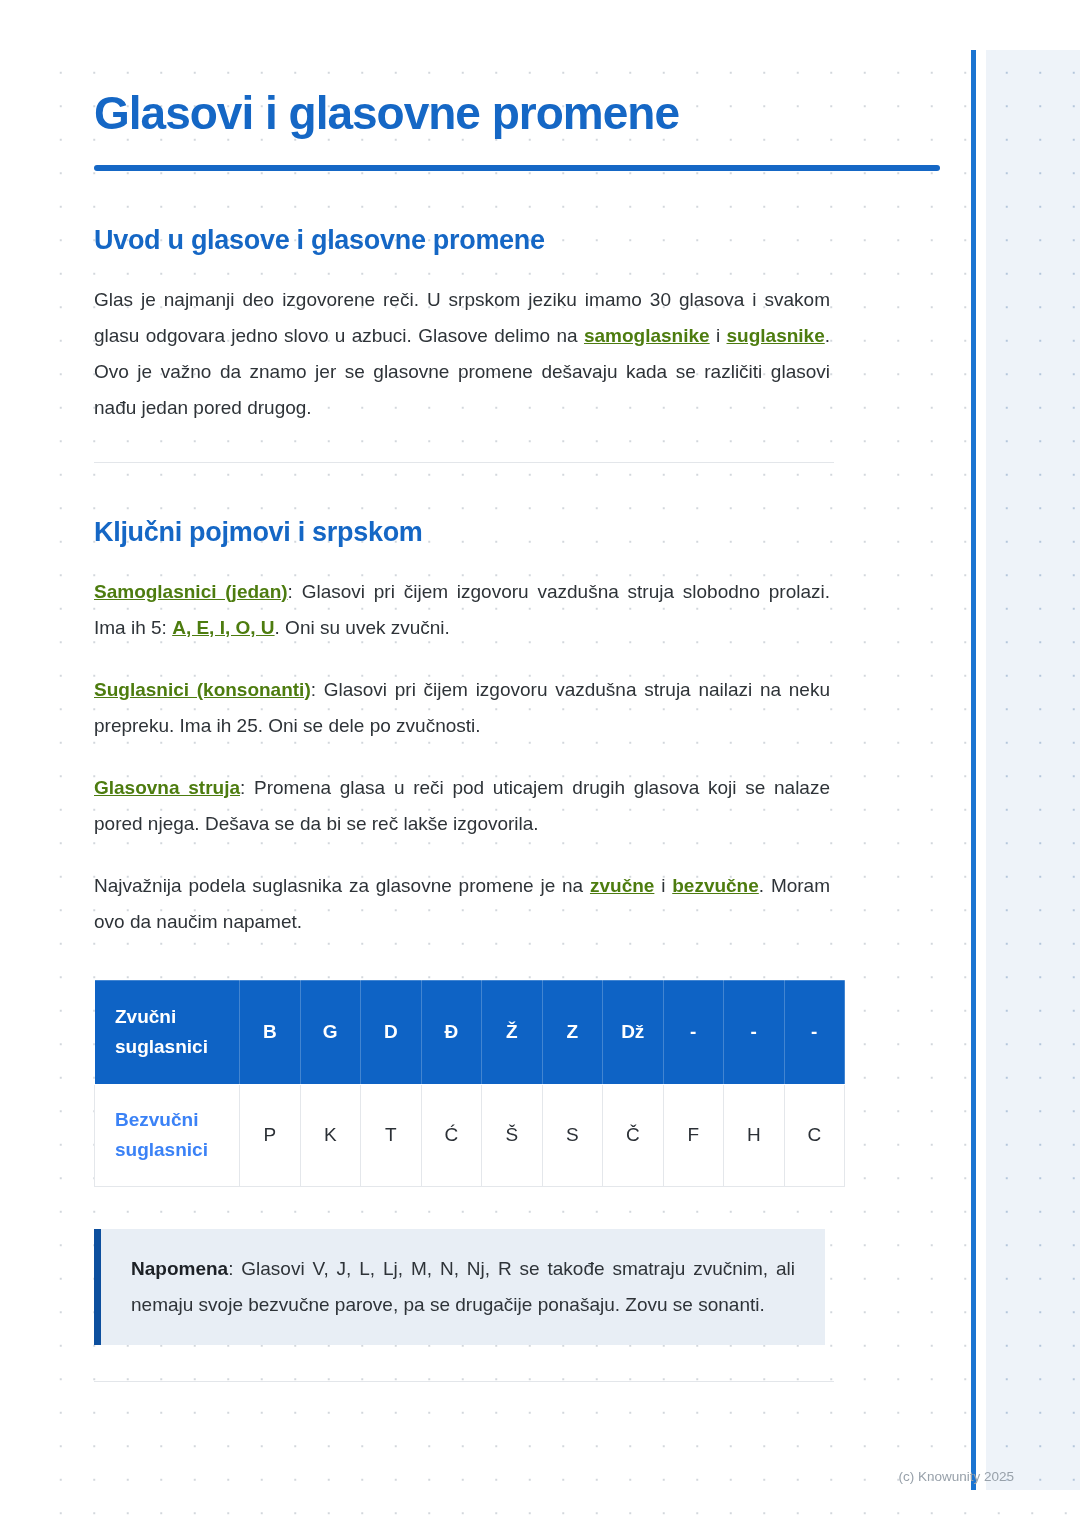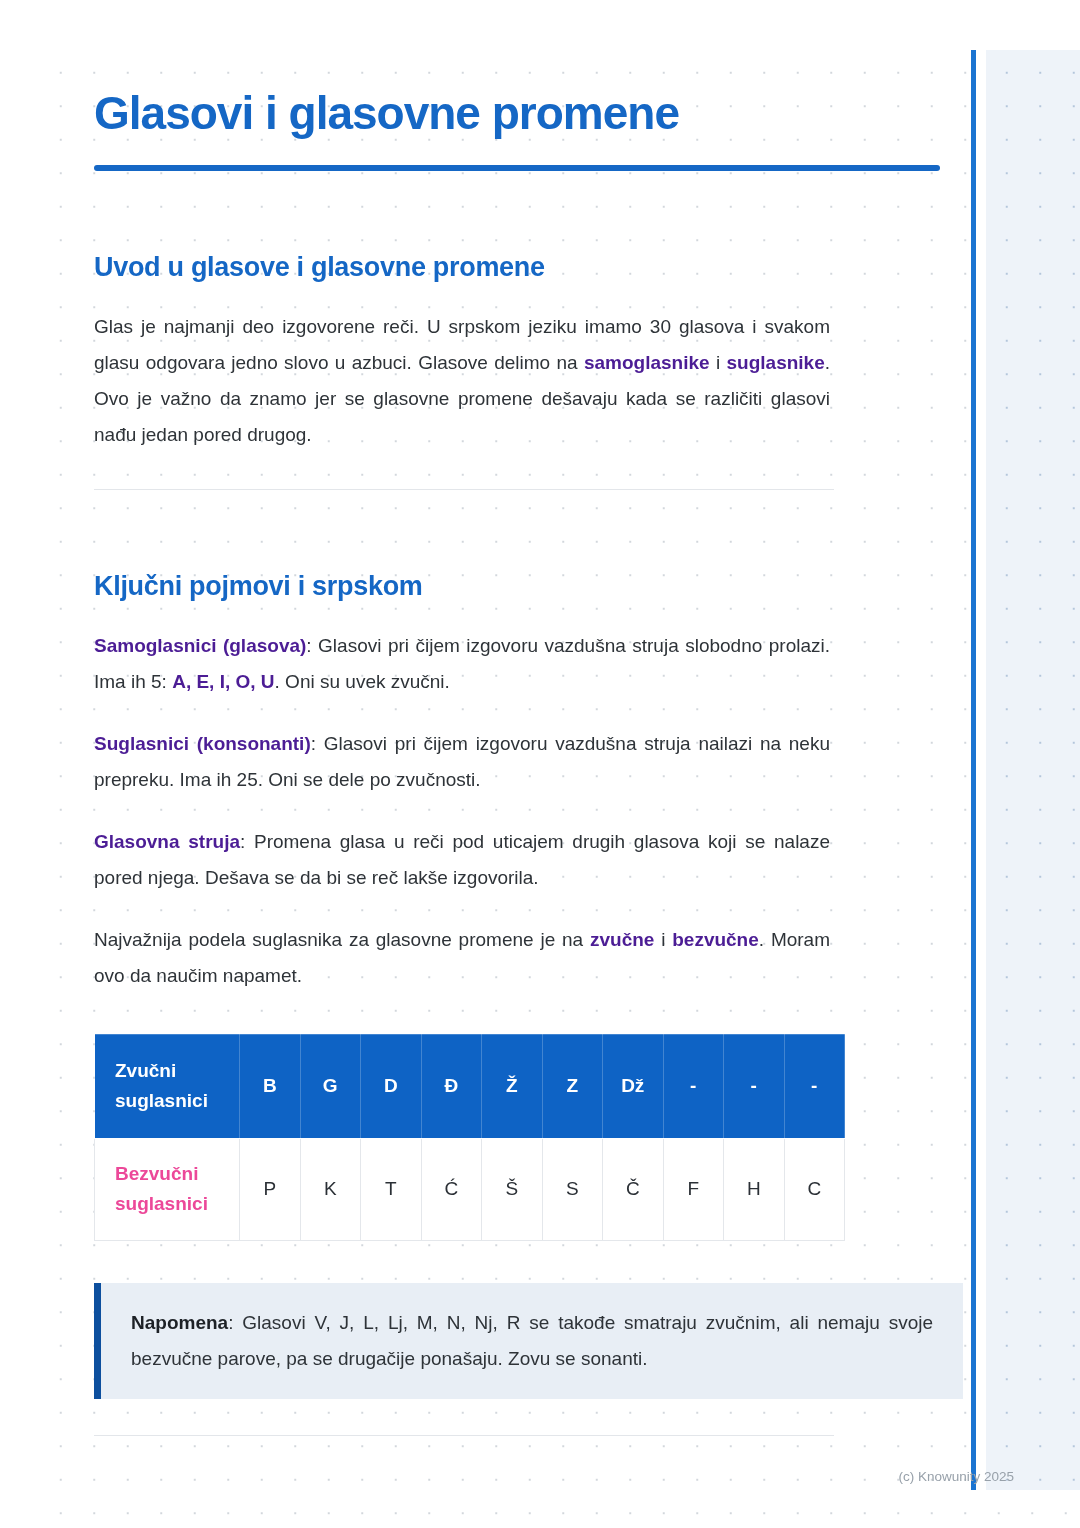--- a/index.html
+++ b/index.html
@@ -51,33 +51,33 @@
     height:6px;
     width:846px;
     background:var(--accent);
     border-radius:3px;
     margin-top:26px;
   }
   h2.section-heading{
     font-size:27px;
     font-weight:700;
     color:var(--accent);
-    margin-top:81px;
+    margin-top:54px;
     margin-bottom:26px;
     letter-spacing:-0.3px;
   }
   p.body-text{
     width:736px;
     font-size:19px;
     line-height:36px;
     text-align:justify;
     color:var(--text);
     margin-bottom:26px;
   }
-  p.body-text strong{color:#4c1d95;}
+  p.body-text strong{color:#4d7c0f;text-decoration:underline;}
   hr.divider{
     border:none;
     border-top:1px solid #e3e6ea;
     width:740px;
     margin:36px 0 0 0;
   }
   table.ctable{
     border-collapse:collapse;
     margin-top:40px;
     width:751px;
@@ -101,24 +101,24 @@
     color:#2b3036;
     height:102px;
     border:1px solid #e4e7eb;
   }
   td.lbl{
     text-align:left !important;
     padding-left:20px;
     padding-right:16px;
     line-height:30px;
   }
-  tr.row-voiceless td.lbl{font-weight:700;color:#ec4899;}
+  tr.row-voiceless td.lbl{font-weight:700;color:#3b82f6;}
   .note-box{
     margin-top:42px;
-    width:869px;
+    width:731px;
     background:var(--note_bg);
     border-left:7px solid var(--note_border);
     padding:22px 30px 22px 30px;
   }
   .note-box p{
     font-size:19px;
     line-height:36px;
     text-align:justify;
     color:var(--text);
     margin:0;
@@ -146,21 +146,21 @@
 
   <h1 class="page-title">Glasovi i glasovne promene</h1>
   <div class="title-rule"></div>
 
   <h2 class="section-heading">Uvod u glasove i glasovne promene</h2>
   <p class="body-text"><span>Glas je najmanji deo izgovorene reči. U srpskom jeziku imamo 30 glasova i svakom glasu odgovara jedno slovo u azbuci. Glasove delimo na </span><strong>samoglasnike</strong><span> i </span><strong>suglasnike</strong><span>. Ovo je važno da znamo jer se glasovne promene dešavaju kada se različiti glasovi nađu jedan pored drugog.</span></p>
 
   <hr class="divider">
 
   <h2 class="section-heading">Ključni pojmovi i srpskom</h2>
-  <p class="body-text"><strong>Samoglasnici (glasova)</strong><span>: Glasovi pri čijem izgovoru vazdušna struja slobodno prolazi. Ima ih 5: </span><strong>A, E, I, O, U</strong><span>. Oni su uvek zvučni.</span></p>
+  <p class="body-text"><strong>Samoglasnici (jedan)</strong><span>: Glasovi pri čijem izgovoru vazdušna struja slobodno prolazi. Ima ih 5: </span><strong>A, E, I, O, U</strong><span>. Oni su uvek zvučni.</span></p>
   <p class="body-text"><strong>Suglasnici (konsonanti)</strong><span>: Glasovi pri čijem izgovoru vazdušna struja nailazi na neku prepreku. Ima ih 25. Oni se dele po zvučnosti.</span></p>
   <p class="body-text"><strong>Glasovna struja</strong><span>: Promena glasa u reči pod uticajem drugih glasova koji se nalaze pored njega. Dešava se da bi se reč lakše izgovorila.</span></p>
   <p class="body-text"><span>Najvažnija podela suglasnika za glasovne promene je na </span><strong>zvučne</strong><span> i </span><strong>bezvučne</strong><span>. Moram ovo da naučim napamet.</span></p>
 
   <table class="ctable">
     <colgroup>
       <col class="lblcol">
       <col>
         <col>
         <col>

